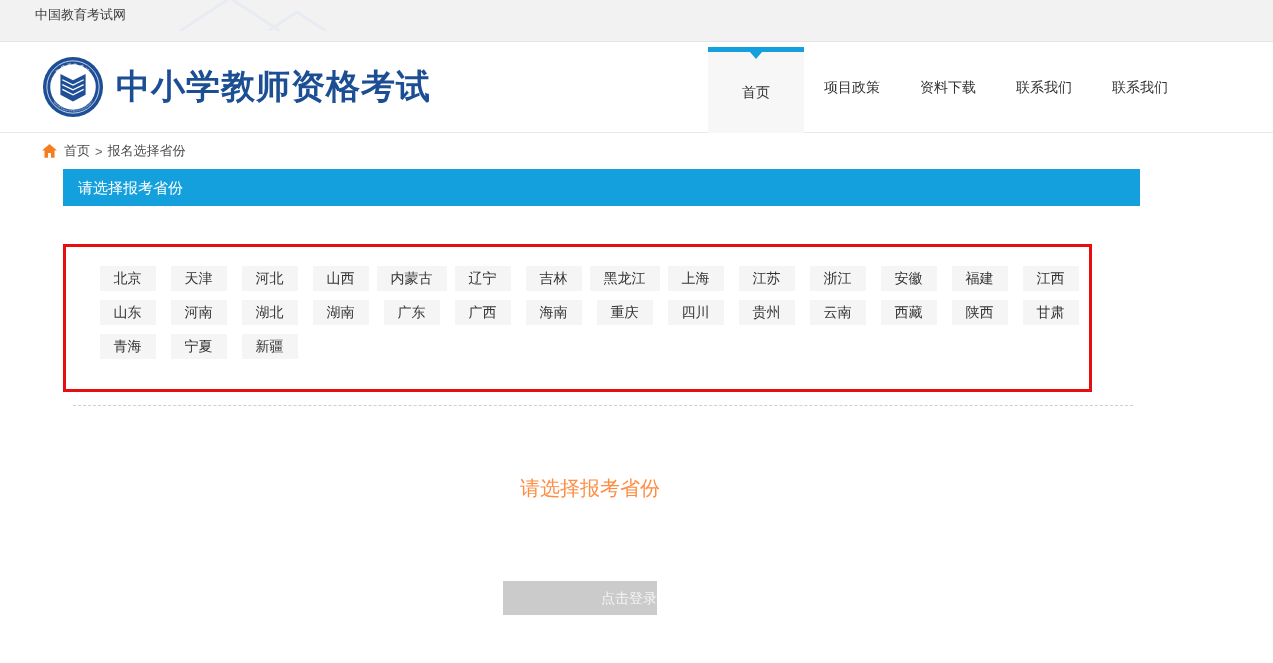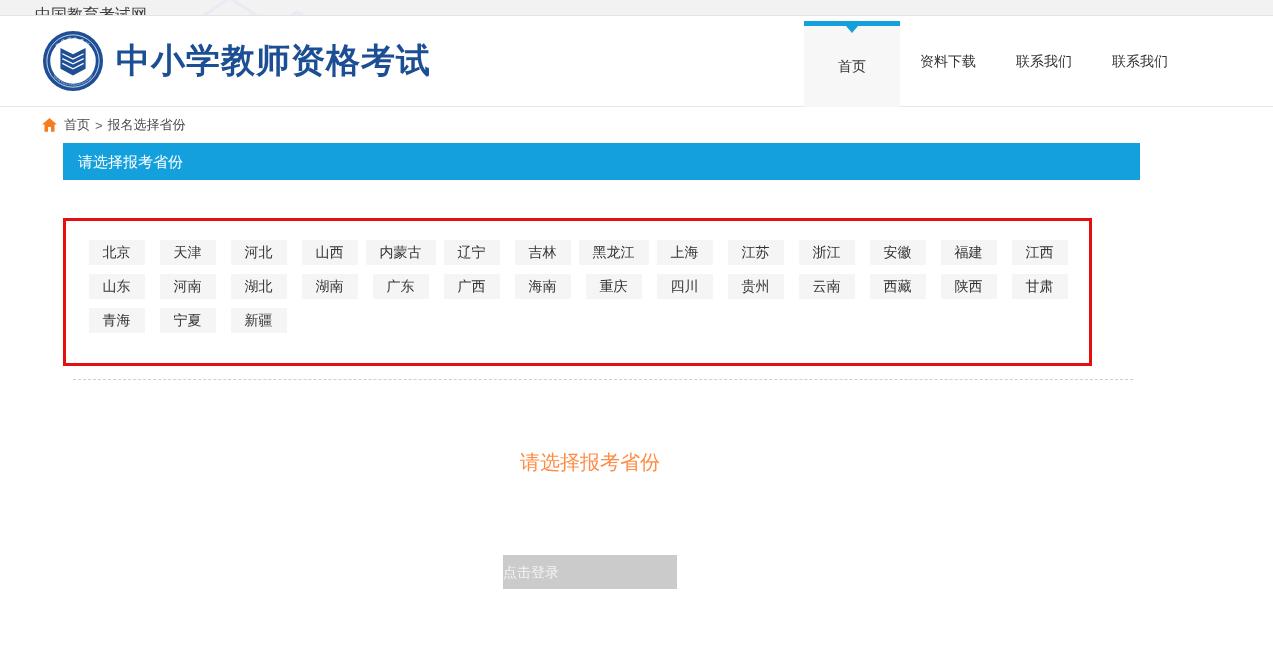--- a/index.html
+++ b/index.html
@@ -9,22 +9,22 @@
     font-family:"Liberation Sans","DejaVu Sans",sans-serif;
     color:#333;
   }
   :root {
     --accent:#14a0dc; --navy:#1c4e94; --logo-navy:#1e4f96;
     --red:#e60e0e; --orange-icon:#f57d20; --orange-msg:#ff8c42;
     --login-bg:#cbcbcb;
   }
   
   .topbar {
-    height:16px; background:#f2f2f3; border-bottom:1px solid #e4e4e6;
-    font-size:16px; color:#3c3c3c; line-height:30px; padding-left:35px;
+    height:42px; background:#f2f2f3; border-bottom:1px solid #e4e4e6;
+    font-size:13px; color:#3c3c3c; line-height:30px; padding-left:35px;
     position:relative; overflow:hidden;
   }
   .topbar .mountains { position:absolute; left:150px; top:0; pointer-events:none; }
   .topbar .site-name { position:relative; z-index:1; }
   
   .header { height:91px; background:#fff; border-bottom:1px solid #e8e8e8; position:relative; }
   .brand { position:absolute; left:42px; top:14px; display:flex; align-items:center; }
   .logo { width:62px; height:62px; display:block; }
   .site-title { font-size:34px; font-weight:bold; color:var(--navy); margin-left:12px; letter-spacing:1px; }
   .nav { position:absolute; right:85px; top:0; height:91px; display:flex; }
@@ -49,39 +49,39 @@
   .breadcrumb .home-ico { width:15px; height:14px; margin-right:7px; display:block; }
   .breadcrumb .sep { margin:0 5px; color:#666; }
   
   .banner {
     margin-left:63px; width:1077px; height:37px; background:var(--accent);
     color:#fff; font-size:15px; line-height:37px; padding-left:15px;
   }
   
   .prov-box {
     margin:38px 0 0 63px; width:1029px; height:148px;
-    border:3px solid var(--red); padding:19px 0 0 0; background:#fff;
+    border:3px solid var(--red); padding:19px 0 0 11px; background:#fff;
   }
   .prov-row { display:grid; grid-template-columns:repeat(14,71px); justify-items:center; margin-left:15px; }
   .prov-row + .prov-row { margin-top:9px; }
   .prov-btn {
     height:25px; line-height:25px; padding:0 14px; background:#f5f5f5;
     border:none; font-size:14px; color:#333; cursor:pointer; white-space:nowrap;
     font-family:inherit;
   }
   
   .dashed-sep { margin:13px 0 0 73px; width:1060px; height:0; border-top:1px dashed #cfcfcf; }
   .select-msg {
     width:1100px; margin:72px 0 0 40px; text-align:center;
     font-size:20px; line-height:1; color:var(--orange-msg);
   }
   .login-btn {
-    display:block; margin:83px 0 0 503px; width:174px; height:34px;
+    display:block; margin:83px 0 0 503px; width:154px; height:34px;
     background:var(--login-bg); border:none; color:#f4f4f4; font-size:14px;
-    line-height:34px; text-align:left; cursor:pointer; font-family:inherit;
+    line-height:34px; text-align:right; cursor:pointer; font-family:inherit;
   }
 </style>
 </head>
 <body>
 
 <div class="topbar">
   <svg class="mountains" width="280" height="31" viewBox="0 0 280 31">
     <path d="M30 31 L80 -2 L130 31" stroke="#e9ebf3" stroke-width="3" fill="none"></path>
     <path d="M118 31 L147 12 L176 31" stroke="#e9ebf3" stroke-width="3" fill="none"></path>
   </svg>
@@ -112,20 +112,23 @@
         <path d="M21 24.5 L32 30 L43 24.5"></path>
         <path d="M21 29.5 L32 35 L43 29.5"></path>
         <path d="M21 34.5 L32 40 L43 34.5"></path>
       </g>
     </svg>
     <h1 class="site-title">中小学教师资格考试</h1>
   </div>
   <nav class="nav">
       <a class="nav-item active">
         <span>首页</span>
+      </a>
+      <a class="nav-item">
+        <span>项目政策</span>
       </a>
       <a class="nav-item">
         <span>资料下载</span>
       </a>
       <a class="nav-item">
         <span>联系我们</span>
       </a>
       <a class="nav-item">
         <span>联系我们</span>
       </a>

